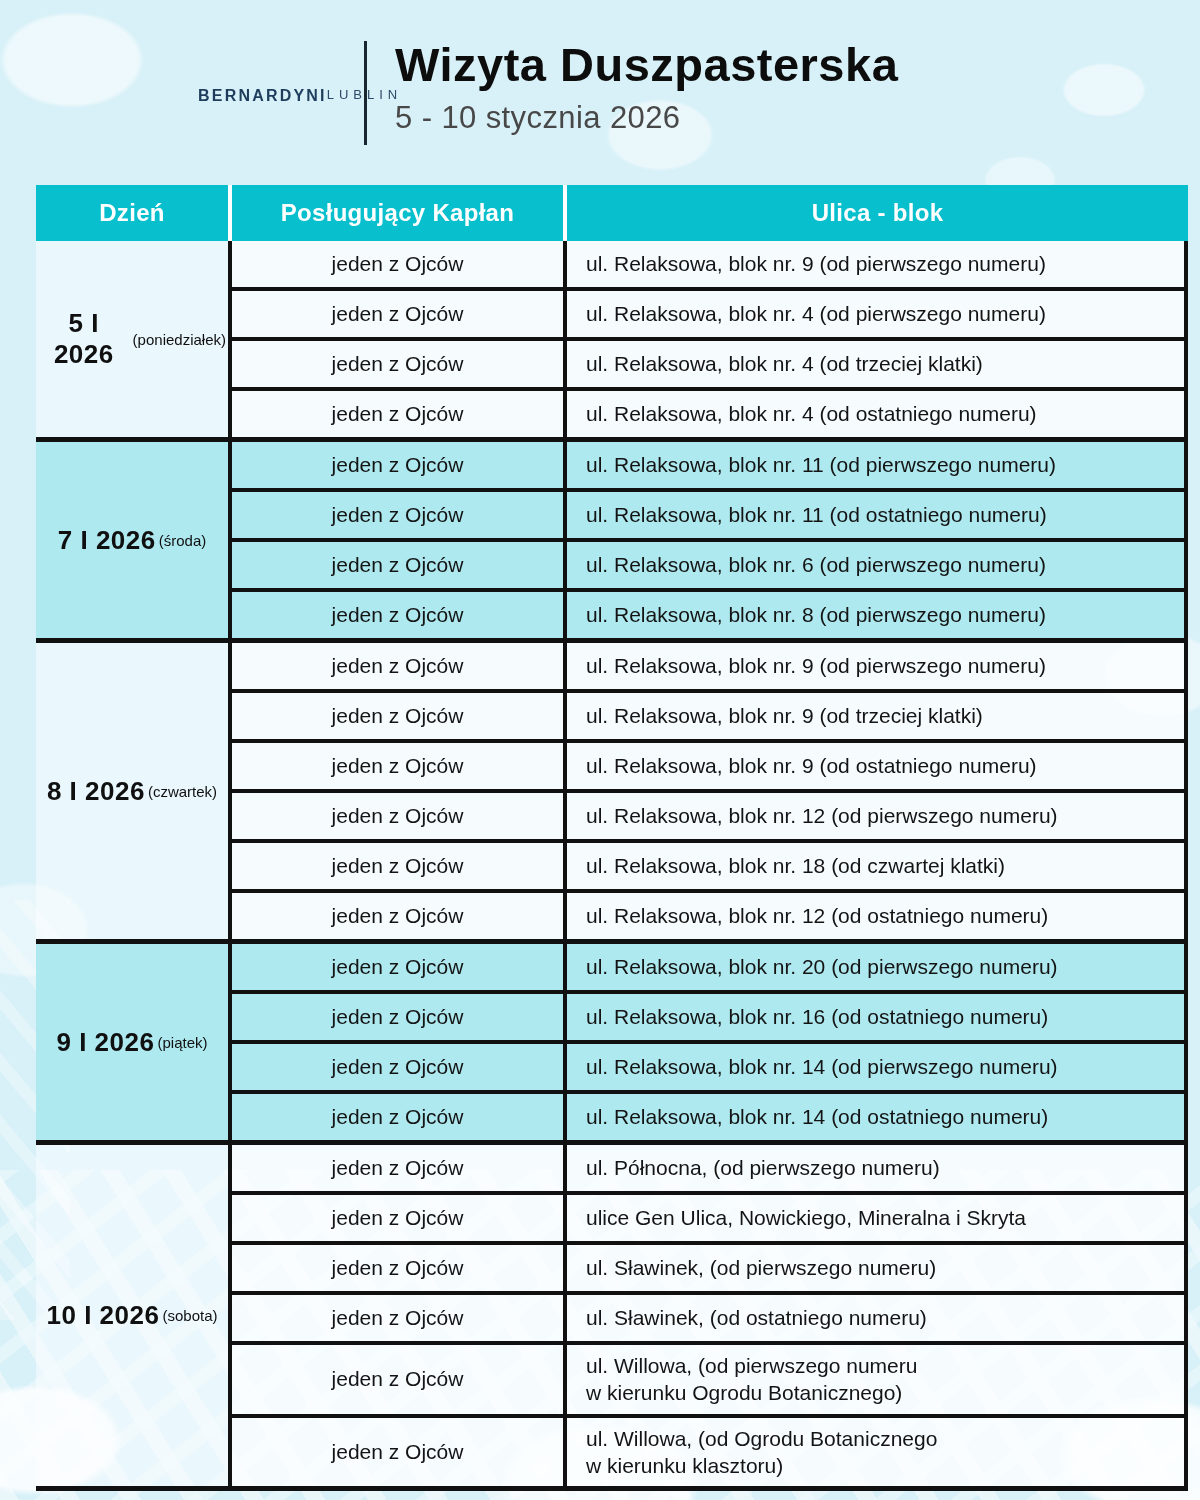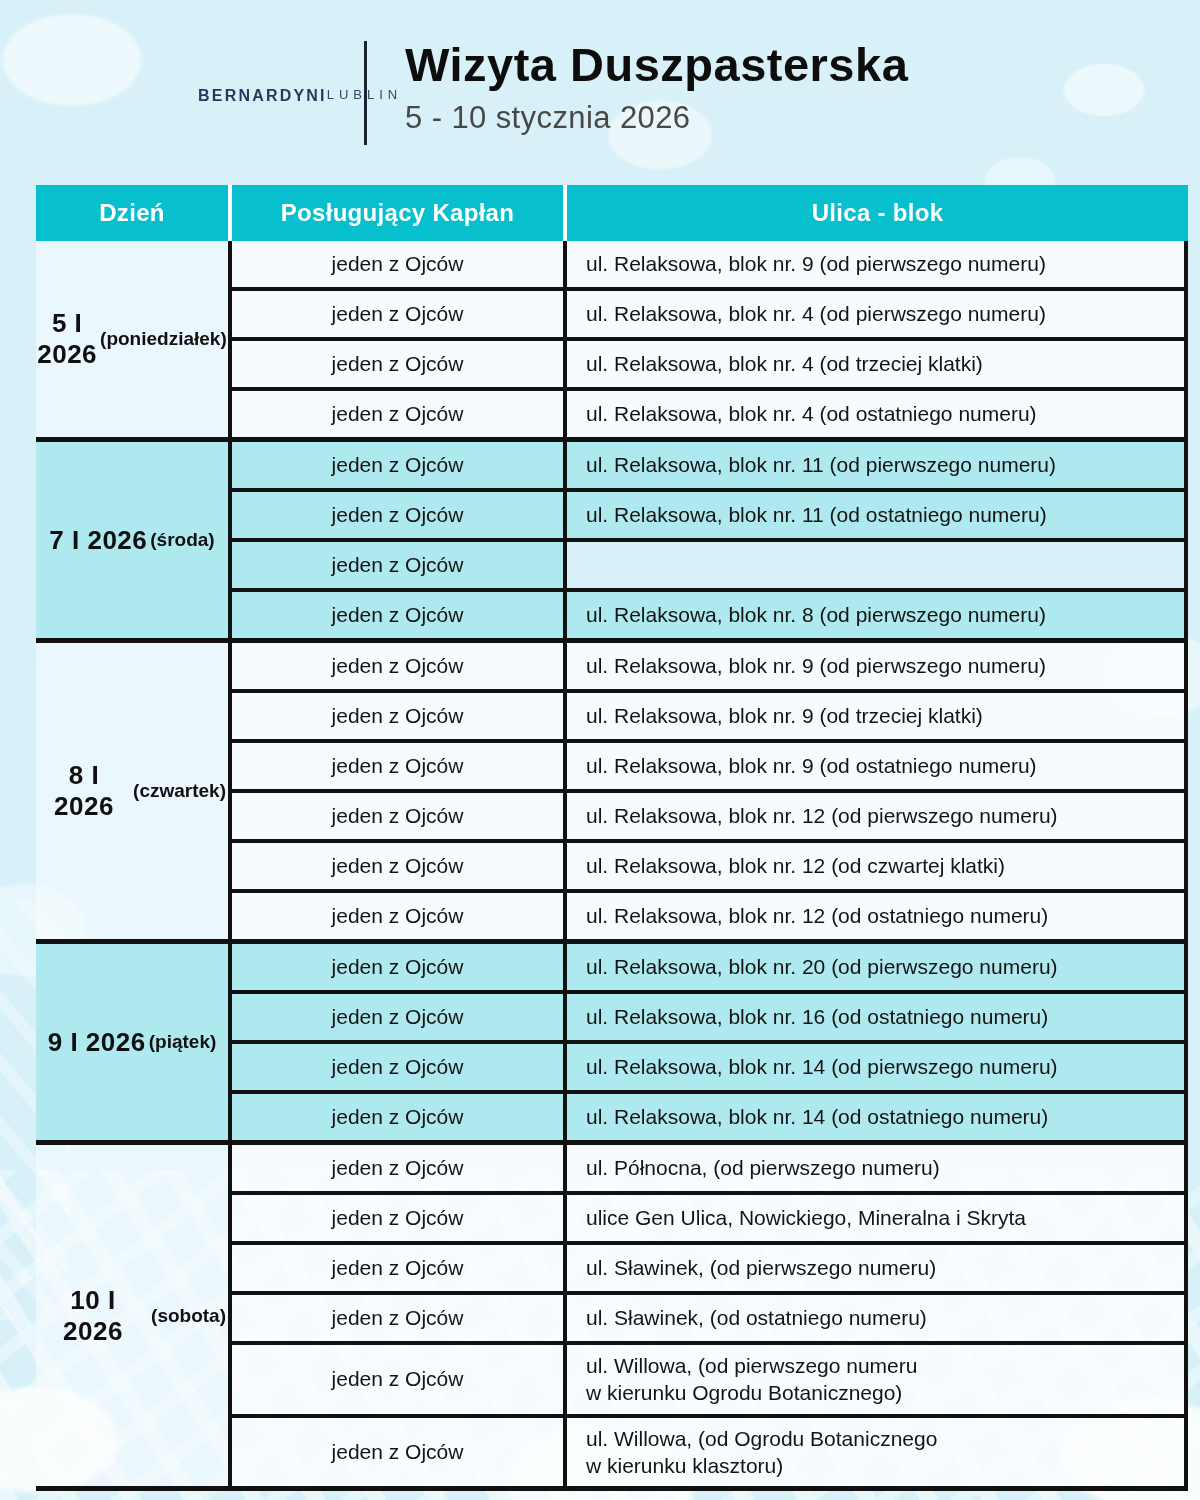--- a/index.html
+++ b/index.html
@@ -48,21 +48,21 @@
   .logo .org{
     margin-top:6px;font-weight:bold;font-size:16px;letter-spacing:2.2px;
     color:var(--navy);
   }
   .logo .city{
     margin-top:2px;font-size:13px;letter-spacing:5px;color:#2C4A66;
   }
   .brand-divider{
     width:3px;height:104px;background:#18262F;margin-left:14px;flex:0 0 auto;
   }
-  .titles{margin-left:38px;padding-bottom:10px;}
+  .titles{margin-left:28px;padding-bottom:10px;}
   .titles h1{
     margin:0;font-size:47px;font-weight:bold;color:#0D0D0D;letter-spacing:.5px;line-height:1.05;
   }
   .subtitle{
     margin-top:11px;font-size:31px;color:#484848;letter-spacing:.4px;
   }
 
   
   .schedule{position:absolute;left:36px;top:185px;width:1152px;z-index:2;}
   .schedule *{box-sizing:border-box;}
@@ -81,21 +81,21 @@
     border-bottom:5px solid var(--line);
   }
   .group{display:grid;grid-template-columns:196px 1fr;}
   .group + .group{border-top:5px solid var(--line);}
   .day-cell{
     border-right:4px solid var(--line);
     display:flex;justify-content:center;align-items:center;
     text-align:center;gap:3px;padding:4px 2px;
   }
   .day-date{font-size:26px;font-weight:bold;color:#101010;letter-spacing:.5px;}
-  .day-weekday{font-size:19px;font-weight:bold;color:#101010;}
+  .day-weekday{font-size:15px;font-weight:normal;color:#101010;}
   .rows{display:flex;flex-direction:column;}
   .row{display:grid;grid-template-columns:335px 1fr;flex:1;}
   .row + .row{border-top:4px solid var(--line);}
   .cell{display:flex;align-items:center;font-size:21px;color:#141414;min-height:46px;}
   .cell.priest{justify-content:center;border-right:4px solid var(--line);padding:4px 24px;}
   .cell.street{justify-content:flex-start;padding:7px 14px 7px 19px;line-height:1.3;white-space:pre-line;}
 
   .group.white .cell{background:rgba(252,254,255,.85);}
   .group.white .day-cell{background:rgba(252,254,255,.5);}
   .group.teal .cell, .group.teal .day-cell{background:var(--teal-row);}
@@ -188,20 +188,21 @@
     <div class="cell street">ul. Relaksowa, blok nr. 11 (od pierwszego numeru)</div>
   </div>
 
   <div class="row">
     <div class="cell priest">jeden z Ojców</div>
     <div class="cell street">ul. Relaksowa, blok nr. 11 (od ostatniego numeru)</div>
   </div>
 
   <div class="row">
     <div class="cell priest">jeden z Ojców</div>
+    <div class="cell street">ul. Relaksowa, blok nr. 6 (od pierwszego numeru)</div>
   </div>
 
   <div class="row">
     <div class="cell priest">jeden z Ojców</div>
     <div class="cell street">ul. Relaksowa, blok nr. 8 (od pierwszego numeru)</div>
   </div>
 </div>
   </div>
 
   <div class="group white">
@@ -225,21 +226,21 @@
     <div class="cell street">ul. Relaksowa, blok nr. 9 (od ostatniego numeru)</div>
   </div>
 
   <div class="row">
     <div class="cell priest">jeden z Ojców</div>
     <div class="cell street">ul. Relaksowa, blok nr. 12 (od pierwszego numeru)</div>
   </div>
 
   <div class="row">
     <div class="cell priest">jeden z Ojców</div>
-    <div class="cell street">ul. Relaksowa, blok nr. 12 (od czwartej klatki)</div>
+    <div class="cell street">ul. Relaksowa, blok nr. 18 (od czwartej klatki)</div>
   </div>
 
   <div class="row">
     <div class="cell priest">jeden z Ojców</div>
     <div class="cell street">ul. Relaksowa, blok nr. 12 (od ostatniego numeru)</div>
   </div>
 </div>
   </div>
 
   <div class="group teal">

